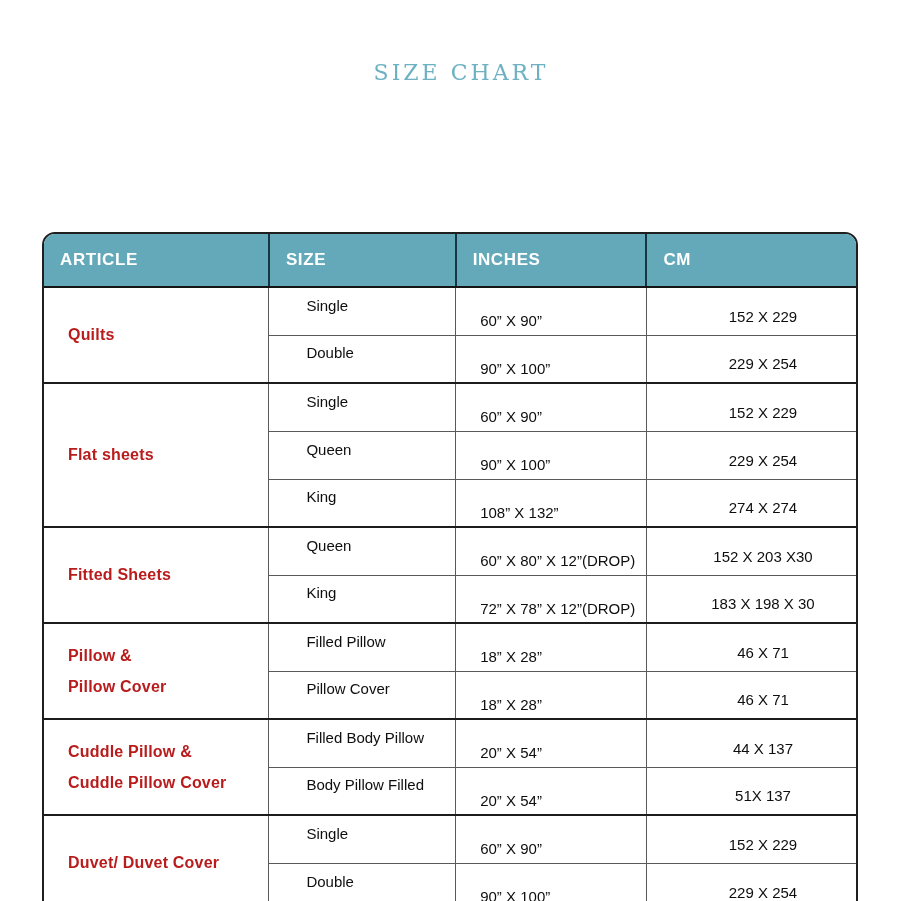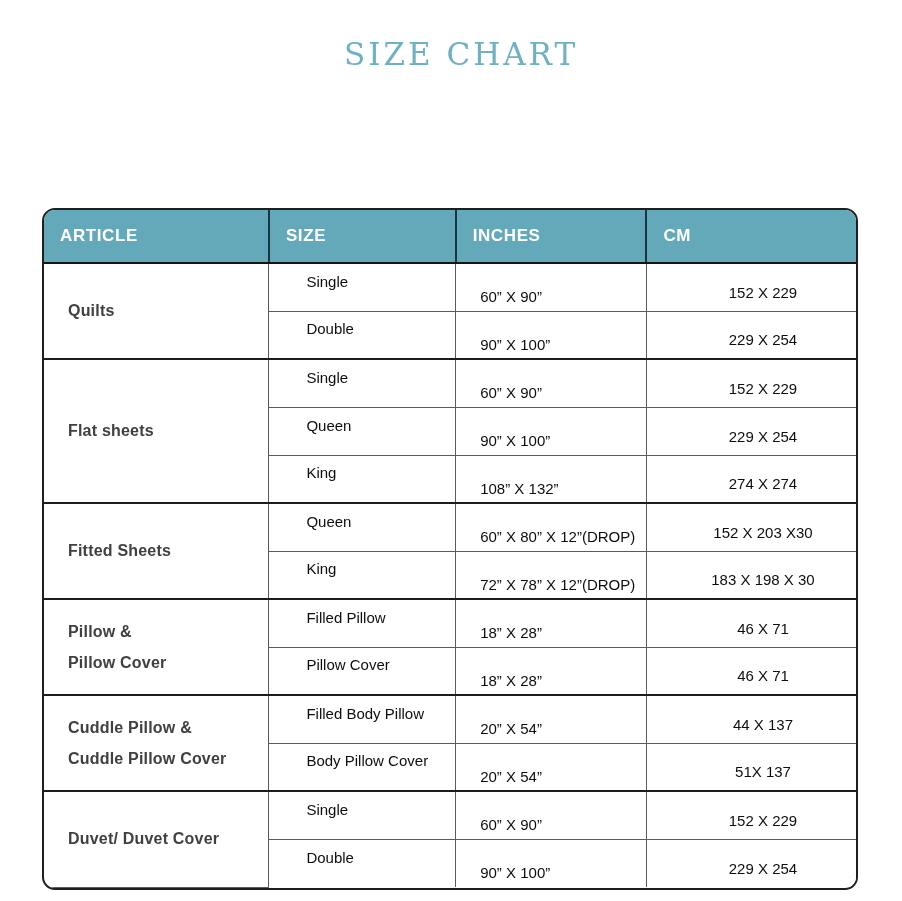--- a/index.html
+++ b/index.html
@@ -5,24 +5,24 @@
   * { margin: 0; padding: 0; box-sizing: border-box; }
   html, body {
     width: 902px; height: 901px;
     background: #ffffff;
     font-family: "Liberation Sans", sans-serif;
     overflow: hidden;
   }
   .page { width: 902px; height: 901px; position: relative; }
 
   .chart-title {
-    margin-top: 36px;
+    margin-top: 60px;
     text-align: center;
     font-family: "DejaVu Serif", "Liberation Serif", serif;
-    font-size: 31px;
+    font-size: 22px;
     font-weight: 500;
     letter-spacing: 3px;
     color: #6db1c2;
     padding-left: 20px;
   }
 
   .table-wrap {
     position: absolute;
     left: 42px; top: 172px;
     width: 816px;
@@ -66,21 +66,21 @@
   }
   tbody tr.section-start td { border-top: 2px solid #1c1c1c; }
   tbody td:first-child  { border-left: none; }
   tbody td:last-child   { border-right: none; }
   tbody tr:last-child td { border-bottom: none; }
 
   td.article-cell {
     padding-left: 24px;
     font-weight: bold;
     font-size: 16px;
-    color: #404040;
+    color: #b91c1c;
     letter-spacing: 0.2px;
     border-radius: 20px;
   }
   td.article-cell .article-line + .article-line { margin-top: 13px; }
 
   td.size-cell   { padding-left: 37px; padding-bottom: 12px; font-weight: 500; }
   td.inches-cell { padding-left: 24px; padding-top: 19px; }
   td.cm-cell     { padding-left: 23px; padding-top: 10px; text-align: center; }
 </style>
 </head>
@@ -168,21 +168,21 @@
           <tr class="section-start">
             <td class="article-cell" rowspan="2">
               <div class="article-line">Cuddle Pillow &amp;</div>
               <div class="article-line">Cuddle Pillow Cover</div>
             </td>
             <td class="size-cell">Filled Body Pillow</td>
             <td class="inches-cell">20” X 54”</td>
             <td class="cm-cell">44 X 137</td>
           </tr>
           <tr>
-            <td class="size-cell">Body Pillow Cover</td>
+            <td class="size-cell">Body Pillow Filled</td>
             <td class="inches-cell">20” X 54”</td>
             <td class="cm-cell">51X 137</td>
           </tr>
           <tr class="section-start">
             <td class="article-cell" rowspan="2">
               <div class="article-line">Duvet/ Duvet Cover</div>
             </td>
             <td class="size-cell">Single</td>
             <td class="inches-cell">60” X 90”</td>
             <td class="cm-cell">152 X 229</td>

